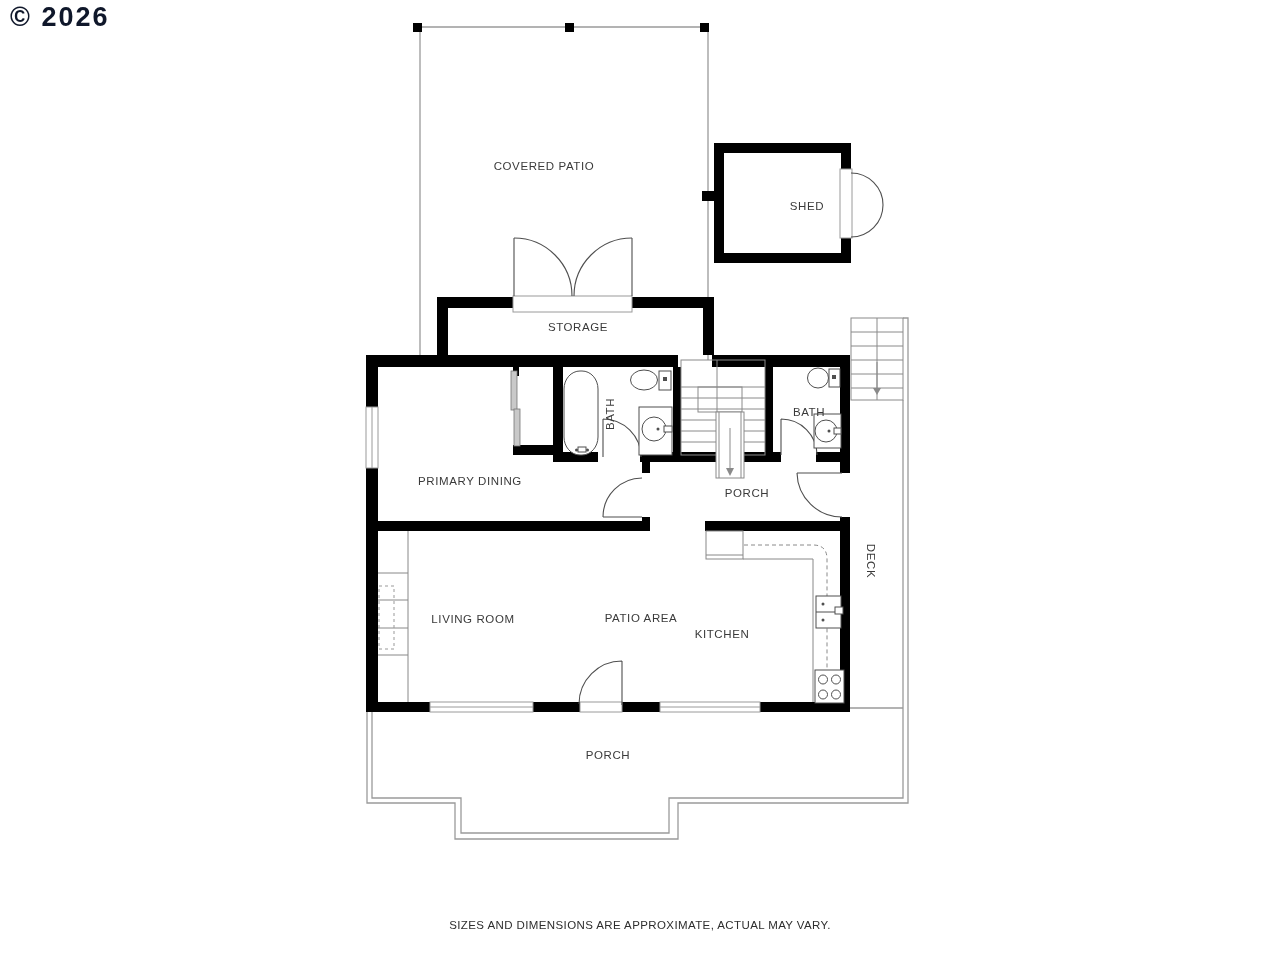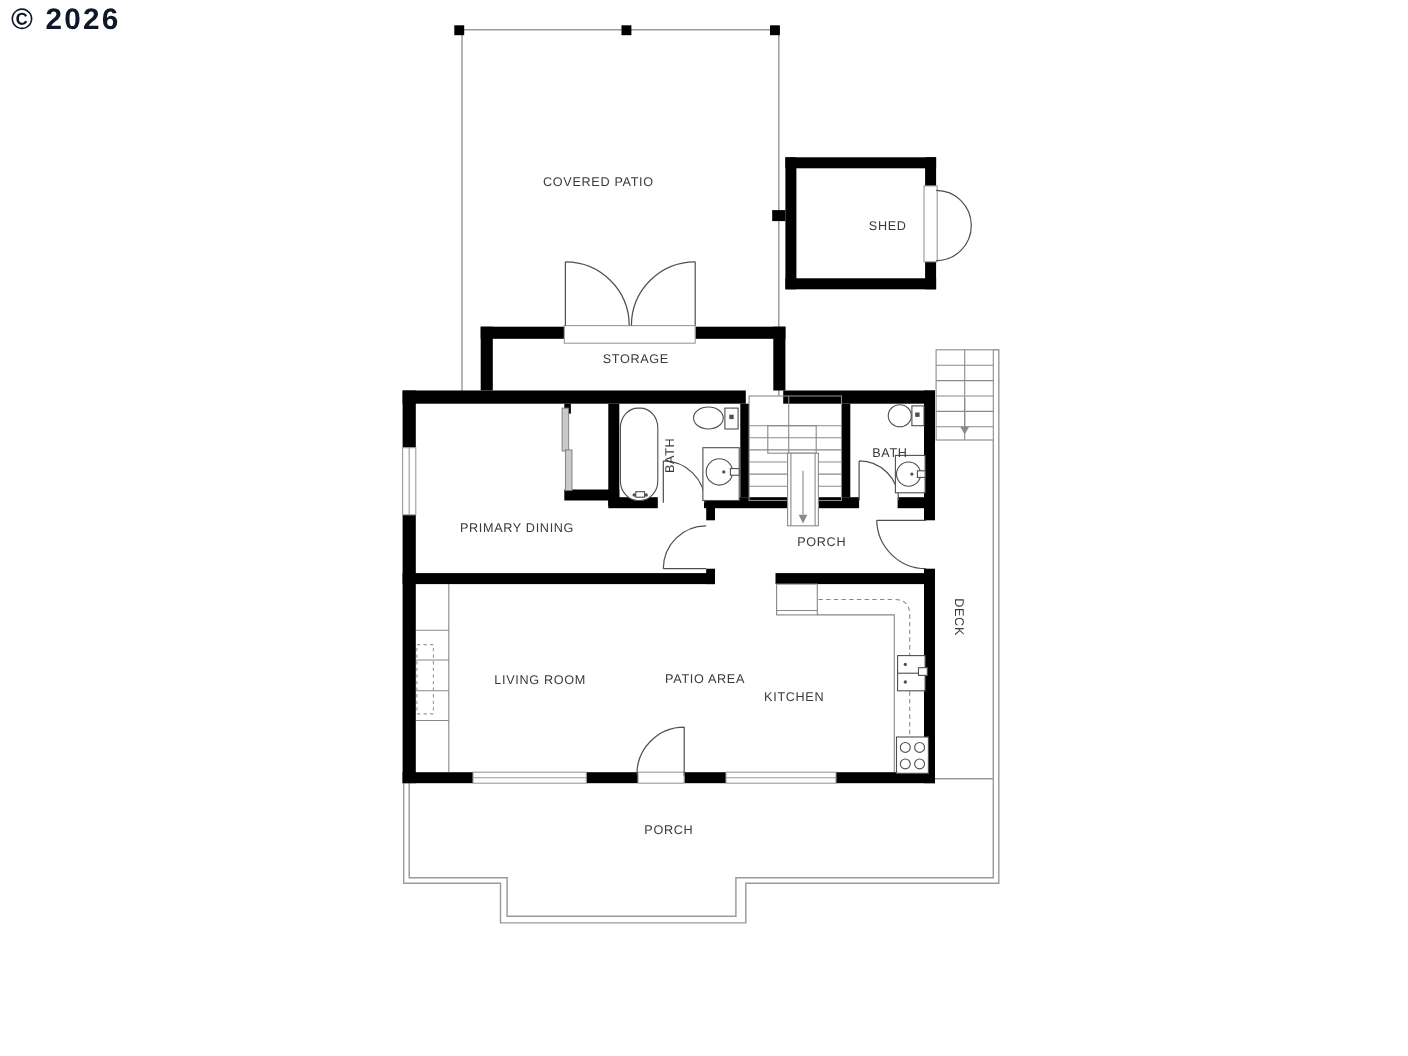--- a/index.html
+++ b/index.html
@@ -214,20 +214,21 @@
   </g>
 </svg>
 
   <div class="lbl" style="left:544px;top:166px">COVERED PATIO</div>
   <div class="lbl" style="left:807px;top:206px">SHED</div>
   <div class="lbl" style="left:578px;top:327px">STORAGE</div>
   <div class="lbl" style="left:470px;top:481px">PRIMARY DINING</div>
   <div class="lbl vert-ccw" style="left:610px;top:414px">BATH</div>
   <div class="lbl" style="left:809px;top:412px">BATH</div>
   <div class="lbl" style="left:747px;top:493px">PORCH</div>
-  <div class="lbl" style="left:491px;top:619px">LIVING ROOM</div>
+  <div class="lbl" style="left:473px;top:619px">LIVING ROOM</div>
   <div class="lbl" style="left:641px;top:618px">PATIO AREA</div>
   <div class="lbl" style="left:722px;top:634px">KITCHEN</div>
   <div class="lbl vert-cw" style="left:871px;top:561px">DECK</div>
   <div class="lbl" style="left:608px;top:755px">PORCH</div>
 
   <div id="copyright">© 2026</div>
+  <div id="disclaimer">SIZES AND DIMENSIONS ARE APPROXIMATE, ACTUAL MAY VARY.</div>
 </div>
 
 </body></html>

